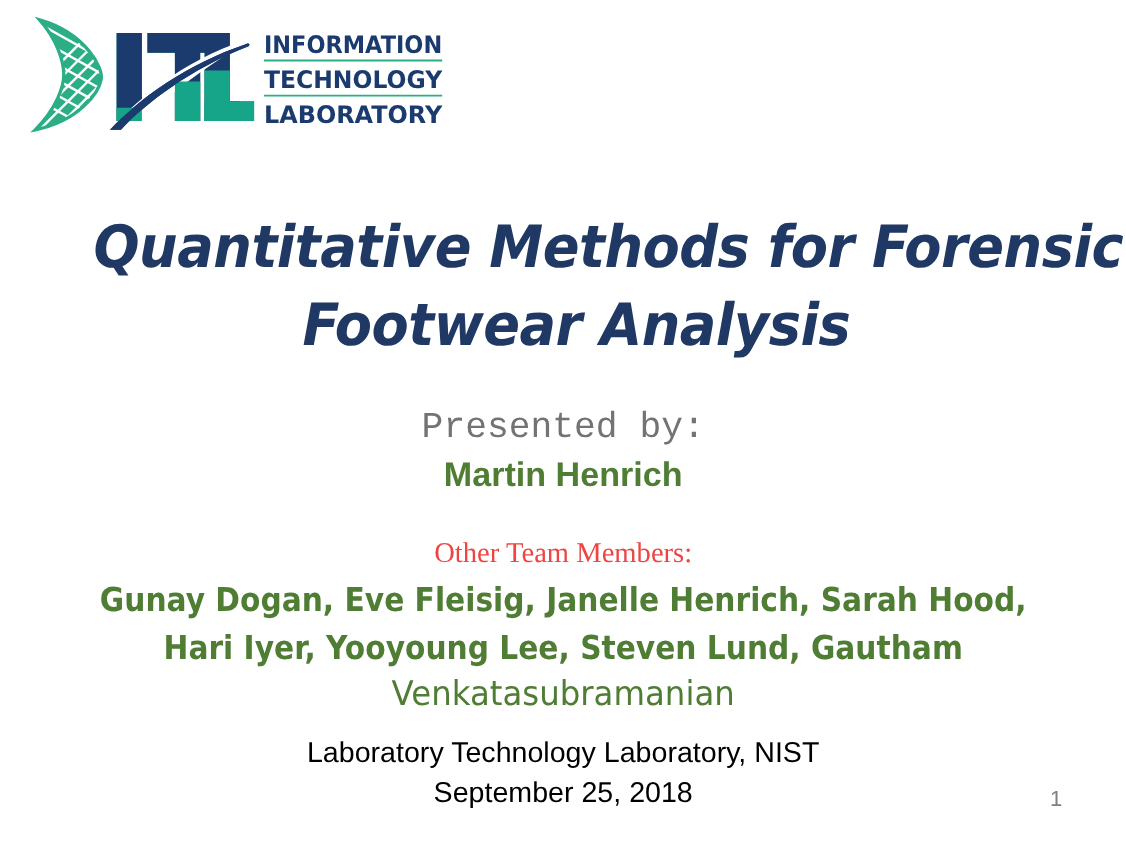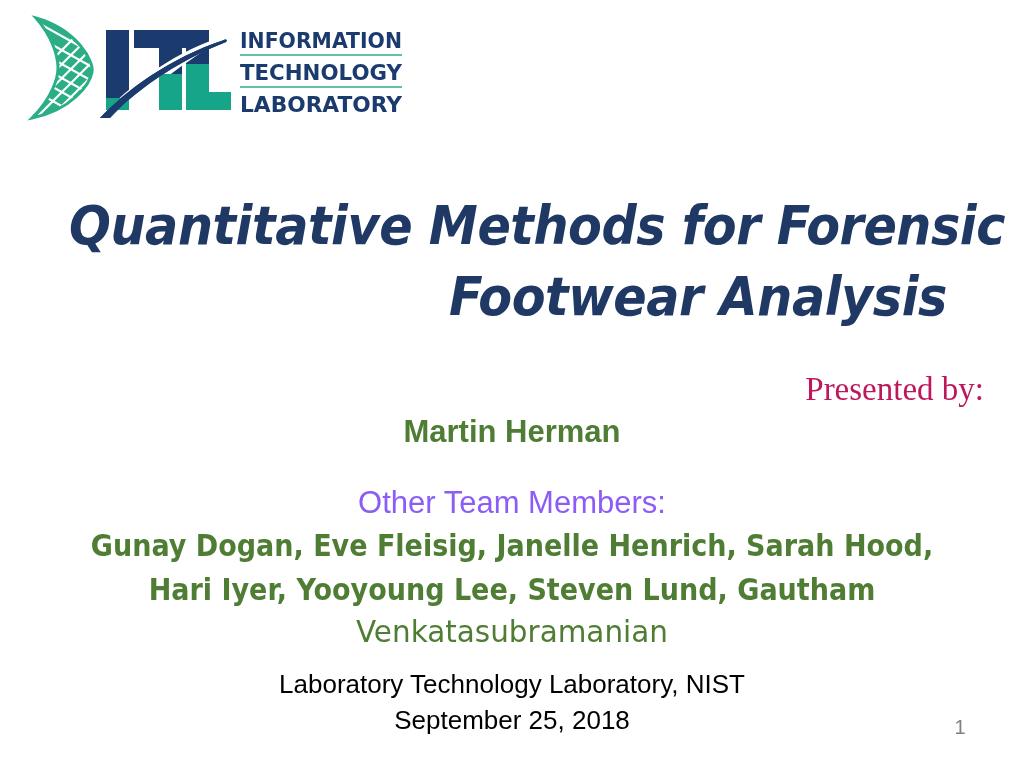--- a/index.html
+++ b/index.html
@@ -35,24 +35,24 @@
     left: 728px;
     top: 16px;
     width: 288px;
     height: 130px;
   }
   #nist-logo svg { display: block; }
 
   
   .title-block {
     position: absolute;
-    left: 36px;
+    left: 52px;
     top: 190px;
     width: 944px;
-    text-align: right;
+    text-align: center;
   }
   .title-line {
     font-family: "DejaVu Sans", sans-serif;
     font-weight: bold;
     font-style: italic;
     font-size: 53px;
     line-height: 71px;
     color: #1F3864;
     letter-spacing: -0.5px;
     white-space: nowrap;
@@ -61,47 +61,46 @@
 
   
   .presented-block {
     position: absolute;
     left: 40px;
     top: 367px;
     width: 944px;
     text-align: center;
   }
   .presented-label {
-    font-family: Liberation Serif, serif;
+    font-family: Liberation Mono, monospace;
     font-size: 33px;
     line-height: 44px;
-    color: #be185d;
-    text-align: right;
+    color: #737373;
   }
   .presenter-name {
     font-family: "Liberation Sans", sans-serif;
     font-weight: bold;
     font-size: 31px;
     line-height: 42px;
     color: #4E7D33;
   }
 
   
   .team-block {
     position: absolute;
     left: 20px;
     top: 482px;
     width: 984px;
     text-align: center;
   }
   .team-label {
-    font-family: Liberation Sans, sans-serif;
-    font-size: 31px;
+    font-family: Liberation Serif, serif;
+    font-size: 26px;
     line-height: 42px;
-    color: #8b5cf6;
+    color: #ef4444;
   }
   .team-names-line {
     font-family: "DejaVu Sans", sans-serif;
     font-weight: bold;
     font-size: 30px;
     line-height: 44px;
     color: #4E7D33;
     white-space: nowrap;
     transform: scaleX(0.90);
   }
@@ -223,21 +222,21 @@
   </div>
 
 
   <div class="title-block">
     <div class="title-line">Quantitative Methods for Forensic</div>
     <div class="title-line">Footwear Analysis</div>
   </div>
 
   <div class="presented-block">
     <div class="presented-label">Presented by:</div>
-    <div class="presenter-name">Martin Herman</div>
+    <div class="presenter-name">Martin Henrich</div>
   </div>
 
   <div class="team-block">
     <div class="team-label">Other Team Members:</div>
     <div class="team-names-line">Gunay Dogan, Eve Fleisig, Janelle Henrich, Sarah Hood,</div>
     <div class="team-names-line">Hari Iyer, Yooyoung Lee, Steven Lund, Gautham</div>
     <div class="team-names-line wrap-tail">Venkatasubramanian</div>
   </div>
 
   <div class="affil-block">

